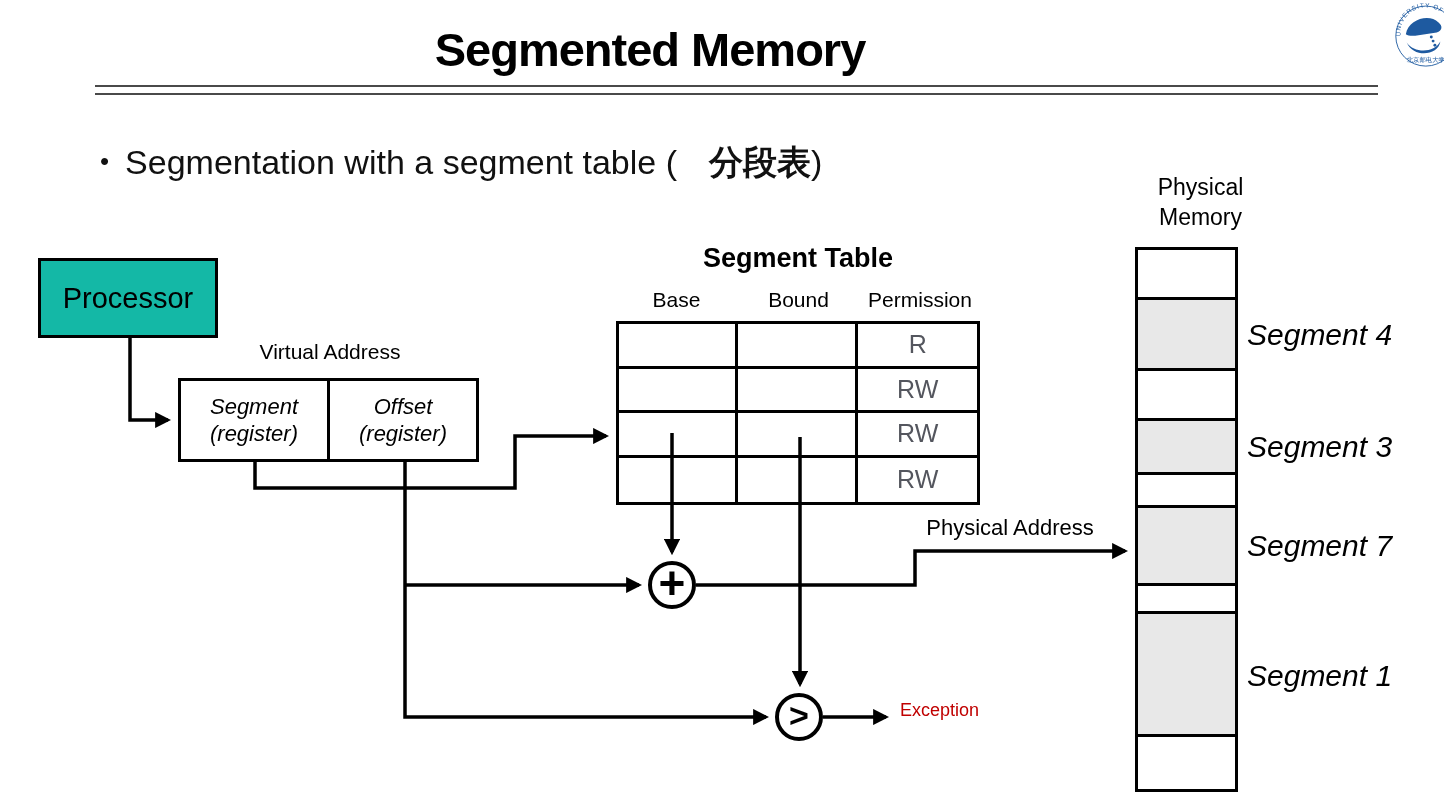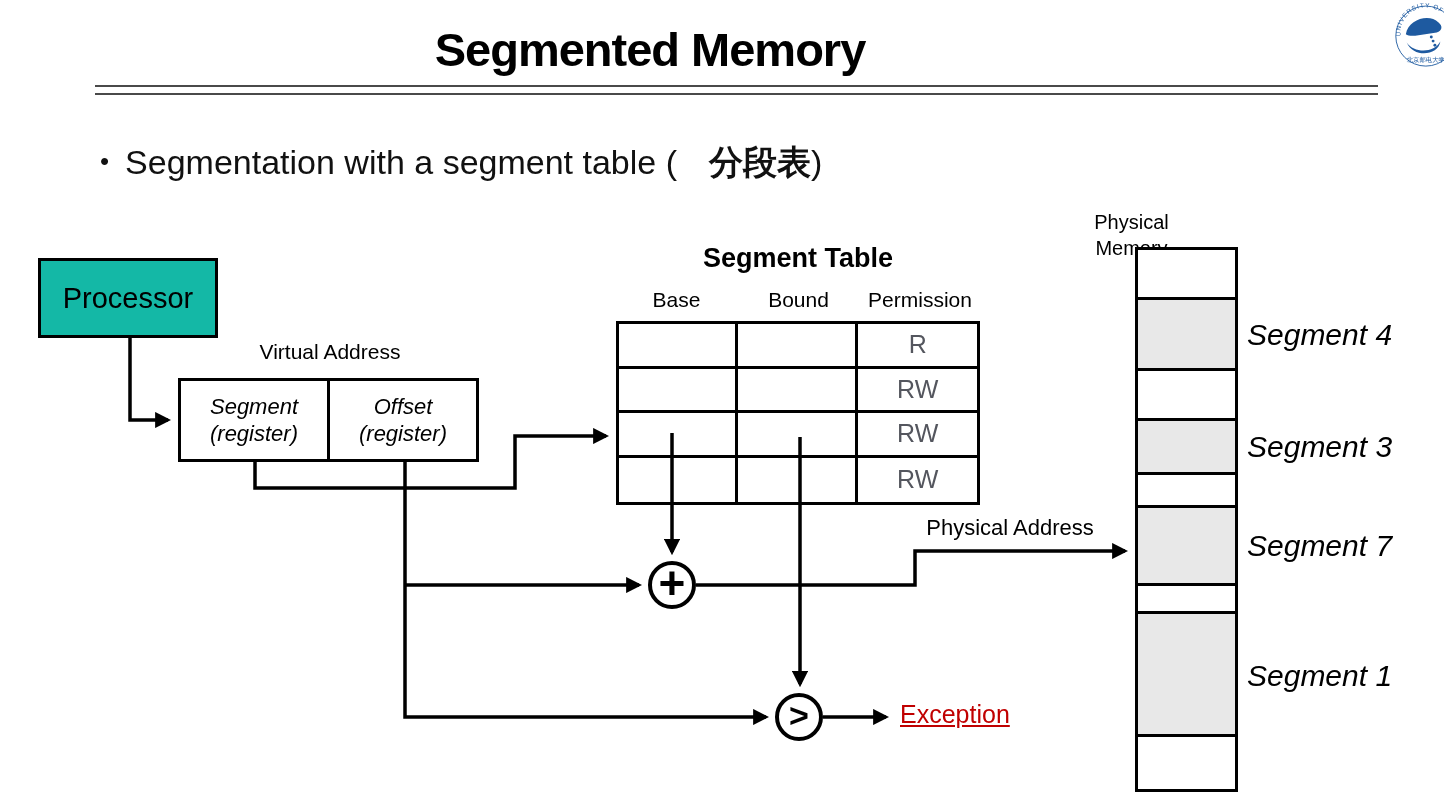--- a/index.html
+++ b/index.html
@@ -74,24 +74,24 @@
     display:flex; align-items:center; justify-content:center;
     font-weight:bold;
   }
   .plus{left:648px; top:561px; font-size:46px;}
   .plus span{margin-top:-5px;}
   .gt{left:775px; top:693px; font-size:34px;}
   .gt span{margin-top:-4px;}
 
   
   .pa-label{left:905px; top:515px; width:210px; font-size:22px; text-align:center;}
-  .exception{left:900px; top:700px; font-size:25px; color:var(--accent-red);text-decoration:underline;}
-
-  
-  .pm-label{left:1080px; top:173px; width:103px; text-align:center; font-size:20px; line-height:1.3;margin-top:36px;}
+  .exception{left:900px; top:700px; font-size:18px; color:var(--accent-red);}
+
+  
+  .pm-label{left:1149px; top:173px; width:103px; text-align:center; font-size:23px; line-height:1.3;}
   .pm-column{
     left:1135px; top:247px; width:103px; height:545px;
     border:3px solid #000; box-sizing:border-box; background:#fff;
     display:flex; flex-direction:column;
   }
   .pm-block{box-sizing:border-box;}
   .pm-block + .pm-block{border-top:3px solid #000;}
   .pm-block.gray{background:var(--block-gray);}
   .b1{height:47px;} .b2{height:71px;} .b3{height:50px;} .b4{height:54px;}
   .b5{height:33px;} .b6{height:78px;} .b7{height:28px;} .b8{height:123px;} .b9{height:55px;}

